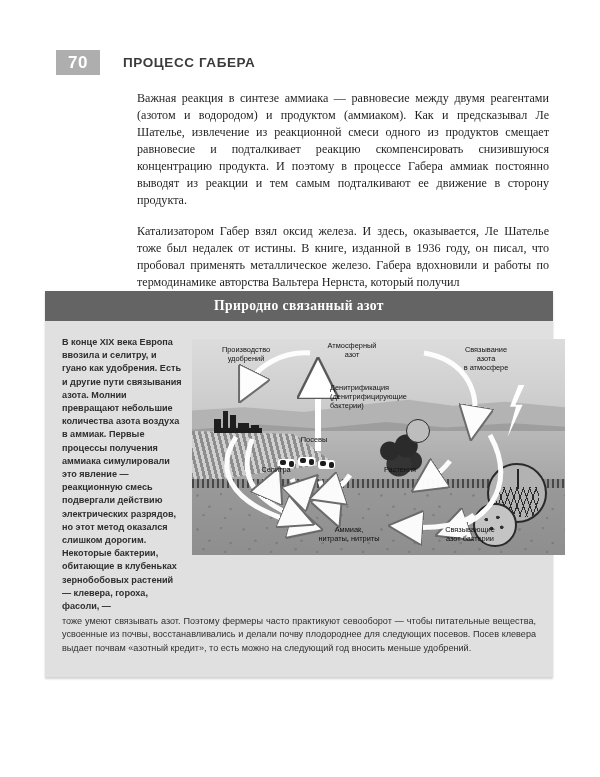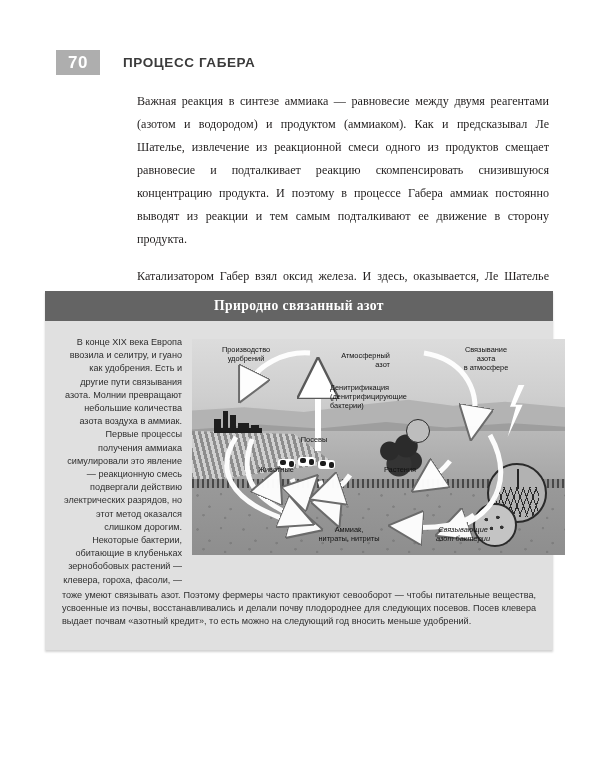--- a/index.html
+++ b/index.html
@@ -33,21 +33,21 @@
     color:#3b3b3b;letter-spacing:.6px;
   }
 
   
   .body-col{
     position:absolute;left:137px;top:90px;width:412px;
   }
   .body-col p{
     margin:0 0 14px 0;
     font-family:"Liberation Serif", serif;
-    font-size:12.1px;line-height:23px;
+    font-size:12.1px;line-height:17px;
     color:#221f1f;
     text-align:justify;
     text-justify:inter-word;
     hyphens:none;
   }
   .body-col p:last-child{margin-bottom:8px;}
 
   
   .sidebox{
     position:absolute;left:45px;top:291px;
@@ -74,21 +74,21 @@
 
   
   .figure{
     float:right;
     width:344px;
     margin:3px 0 3px 10px;
   }
   .narrow{
     overflow:hidden;
   }
-  .narrow p{text-align:right;}
+  .narrow p{text-align:left;font-weight:bold;}
   .tail{clear:both;padding-top:2px;}
   .tail p{text-align:justify;}
 
   
   .diagram{
     position:relative;
     width:373px;height:216px;
     background:#bef264;
     overflow:hidden;
     font-family:"Liberation Sans", sans-serif;
@@ -198,28 +198,28 @@
 
   
   .dlab{
     position:absolute;
     font-family:"Liberation Sans", sans-serif;
     font-size:7.4px;line-height:9.2px;
     color:#1d1d1d;text-align:center;white-space:pre-line;
   }
   .dlab.dark{color:#111111;}
   .l-prod{left:14px;top:6px;width:80px;}
-  .l-atmo{left:122px;top:12px;width:76px;text-align:right;}
+  .l-atmo{left:122px;top:2px;width:76px;}
   .l-fix{left:252px;top:6px;width:84px;}
   .l-denitr{left:138px;top:44px;width:110px;text-align:left;}
   .l-crops{left:96px;top:96px;width:52px;}
   .l-animals{left:56px;top:126px;width:56px;}
   .l-plants{left:182px;top:126px;width:52px;}
   .l-ammonia{left:114px;top:186px;width:86px;}
-  .l-bactfix{left:230px;top:186px;width:82px;font-style:italic;}
+  .l-bactfix{left:237px;top:186px;width:82px;}
 </style>
 </head>
 <body>
 
 <div class="page">
 
   <div class="runhead">
     <div class="folio">70</div>
     <div class="runtitle">ПРОЦЕСС ГАБЕРА</div>
   </div>
@@ -300,21 +300,21 @@
 удобрений</div>
           <div class="dlab dark l-atmo">Атмосферный
 азот</div>
           <div class="dlab dark l-denitr">Денитрификация
 (денитрифицирующие
 бактерии)</div>
           <div class="dlab dark l-fix">Связывание
 азота
 в атмосфере</div>
           <div class="dlab dark l-crops">Посевы</div>
-          <div class="dlab dark l-animals">Животные</div>
+          <div class="dlab dark l-animals">Селитра</div>
           <div class="dlab dark l-plants">Растения</div>
           <div class="dlab dark l-ammonia">Аммиак,
 нитраты, нитриты</div>
           <div class="dlab dark l-bactfix">Связывающие
 азот бактерии</div>
         </div>
       </div>
 
       <div class="narrow">
         <p>В конце XIX века Европа ввозила и селитру, и гуано как удобрения. Есть и другие пути связывания азота. Молнии превращают небольшие количества азота воздуха в аммиак. Первые процессы получения аммиака симулировали это явление — реакционную смесь подвергали действию электрических разрядов, но этот метод оказался слишком дорогим. Некоторые бактерии, обитающие в клубеньках зернобобовых растений — клевера, гороха, фасоли, —</p>

